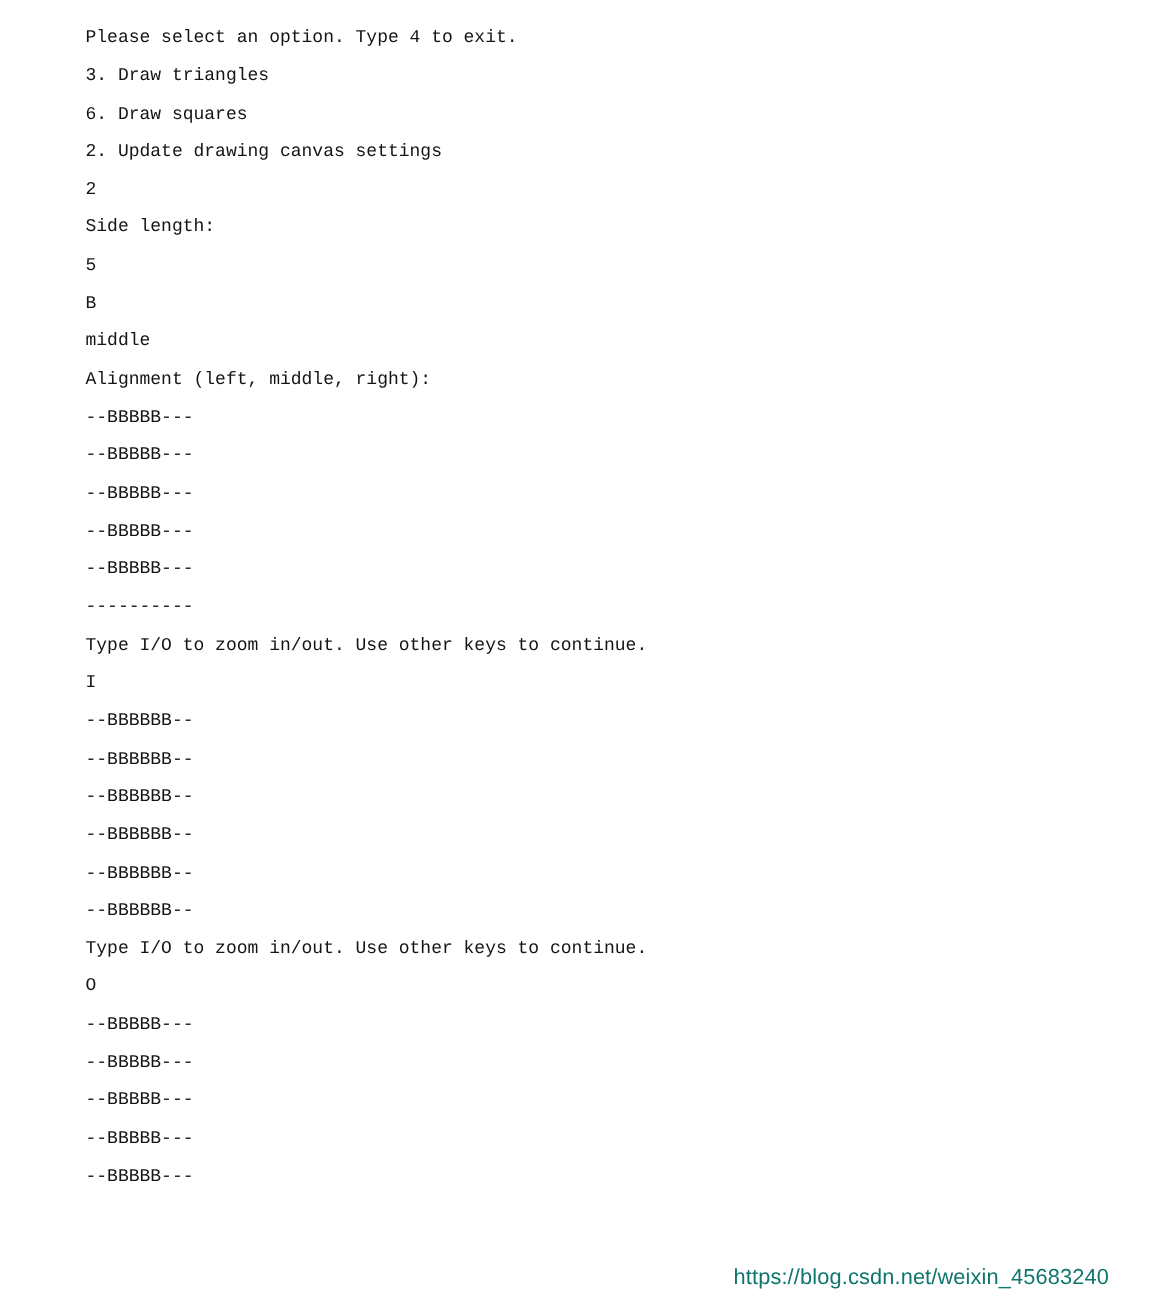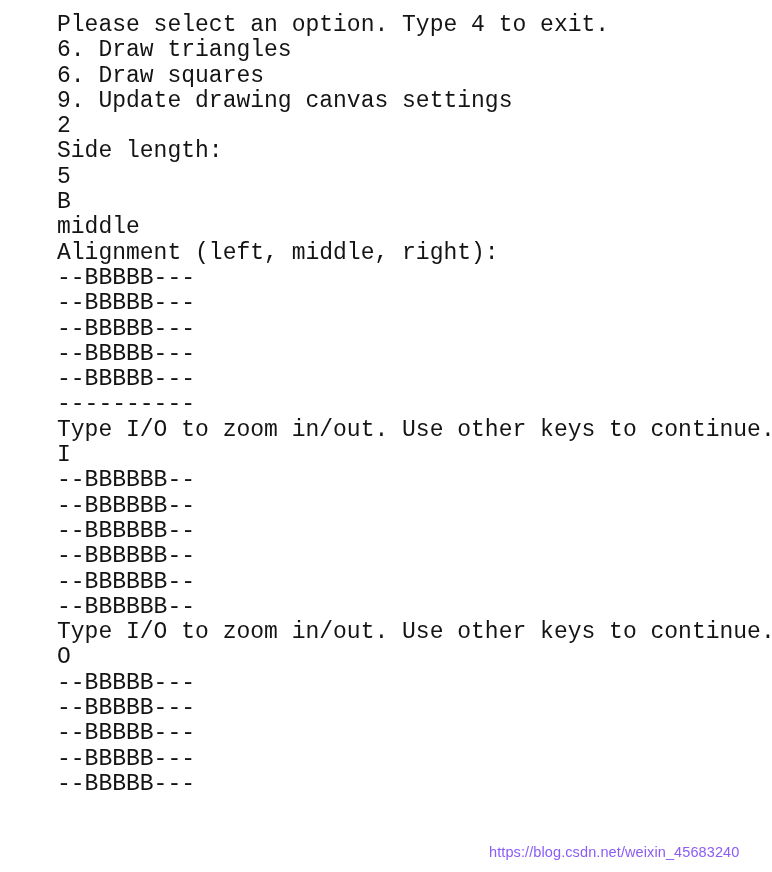--- a/index.html
+++ b/index.html
@@ -16,50 +16,50 @@
     font-family: "Liberation Mono", "DejaVu Sans Mono", monospace;
   }
   #console {
     position: absolute;
     left: 57px;
     top: 13px;
     width: 700px;
   }
   .line {
     font-family: "Liberation Mono", "DejaVu Sans Mono", monospace;
-    font-size: 23px;
+    font-size: 12px;
     line-height: 25.3px;
     height: 25.3px;
     color: #141414;
     white-space: pre;
     letter-spacing: 0px;
     font-weight: 400;
     -webkit-font-smoothing: antialiased;
   }
   #watermark {
     position: absolute;
     left: 489px;
     top: 843px;
     font-family: "Liberation Sans", "DejaVu Sans", sans-serif;
     font-size: 14.5px;
     line-height: 18px;
-    color: #8b5cf6;
+    color: #0f766e;
     white-space: pre;
     letter-spacing: 0.1px;
     user-select: none;
   }
 </style>
 </head>
 <body>
 
 <div id="console">
     <div class="line">Please select an option. Type 4 to exit.</div>
-    <div class="line">6. Draw triangles</div>
+    <div class="line">3. Draw triangles</div>
     <div class="line">6. Draw squares</div>
-    <div class="line">9. Update drawing canvas settings</div>
+    <div class="line">2. Update drawing canvas settings</div>
     <div class="line">2</div>
     <div class="line">Side length:</div>
     <div class="line">5</div>
     <div class="line">B</div>
     <div class="line">middle</div>
     <div class="line">Alignment (left, middle, right):</div>
     <div class="line">--BBBBB---</div>
     <div class="line">--BBBBB---</div>
     <div class="line">--BBBBB---</div>
     <div class="line">--BBBBB---</div>

